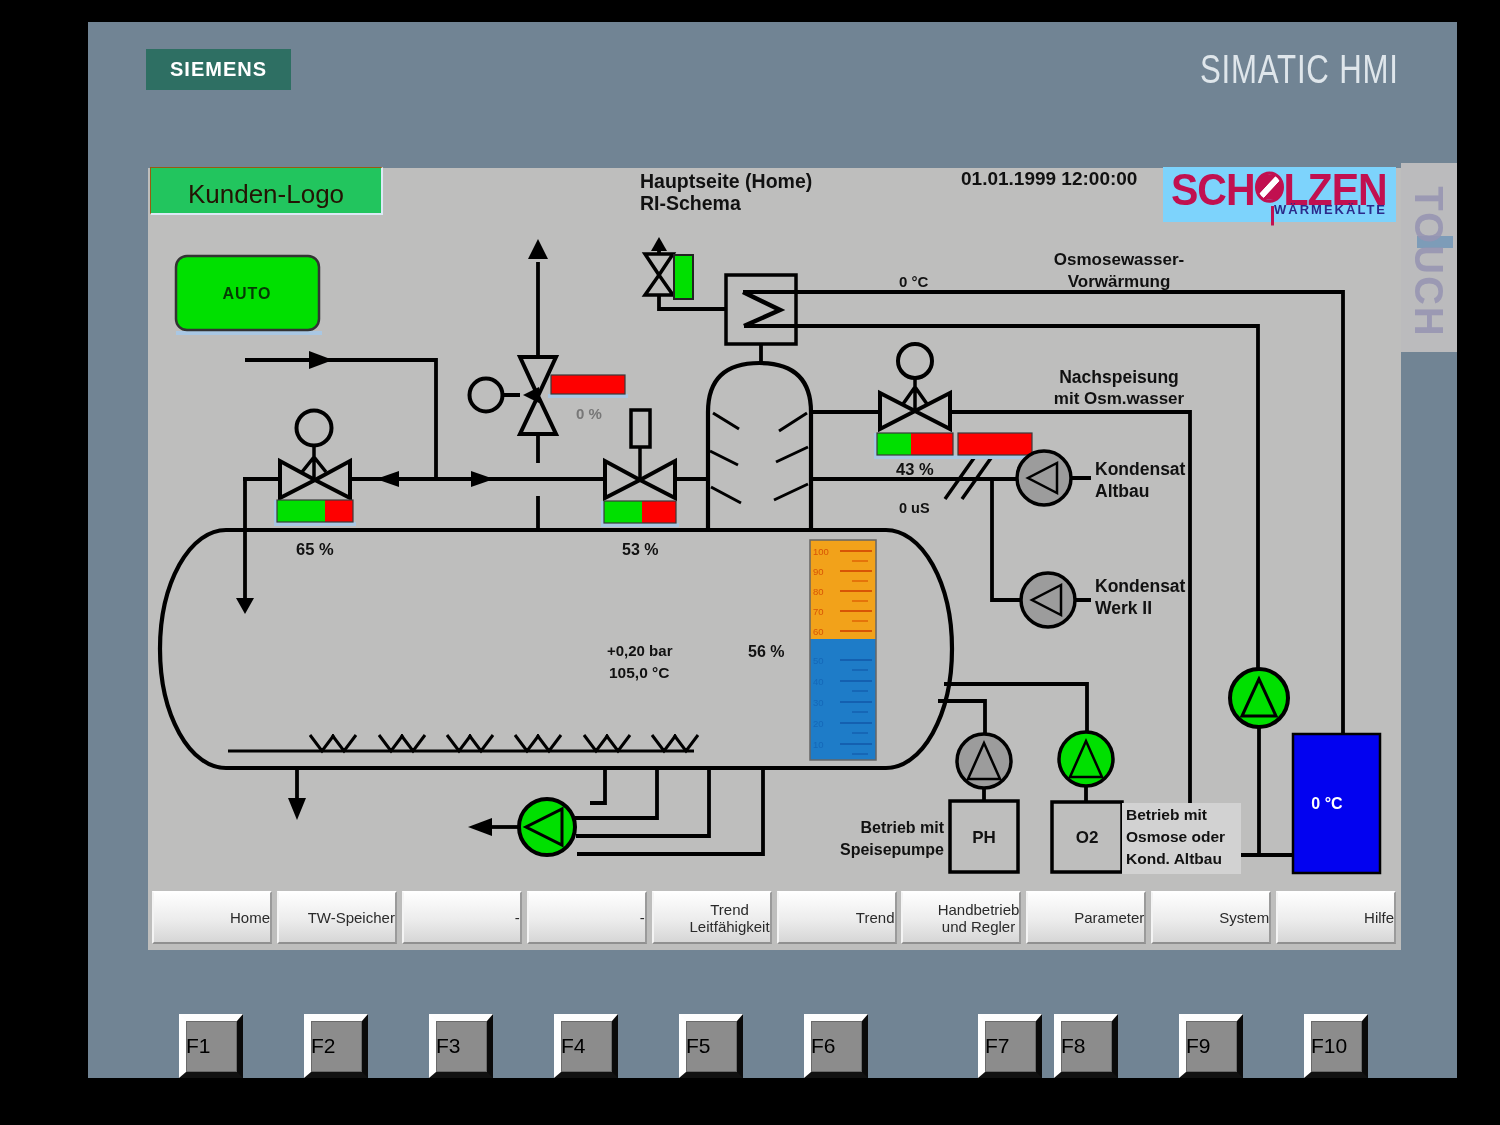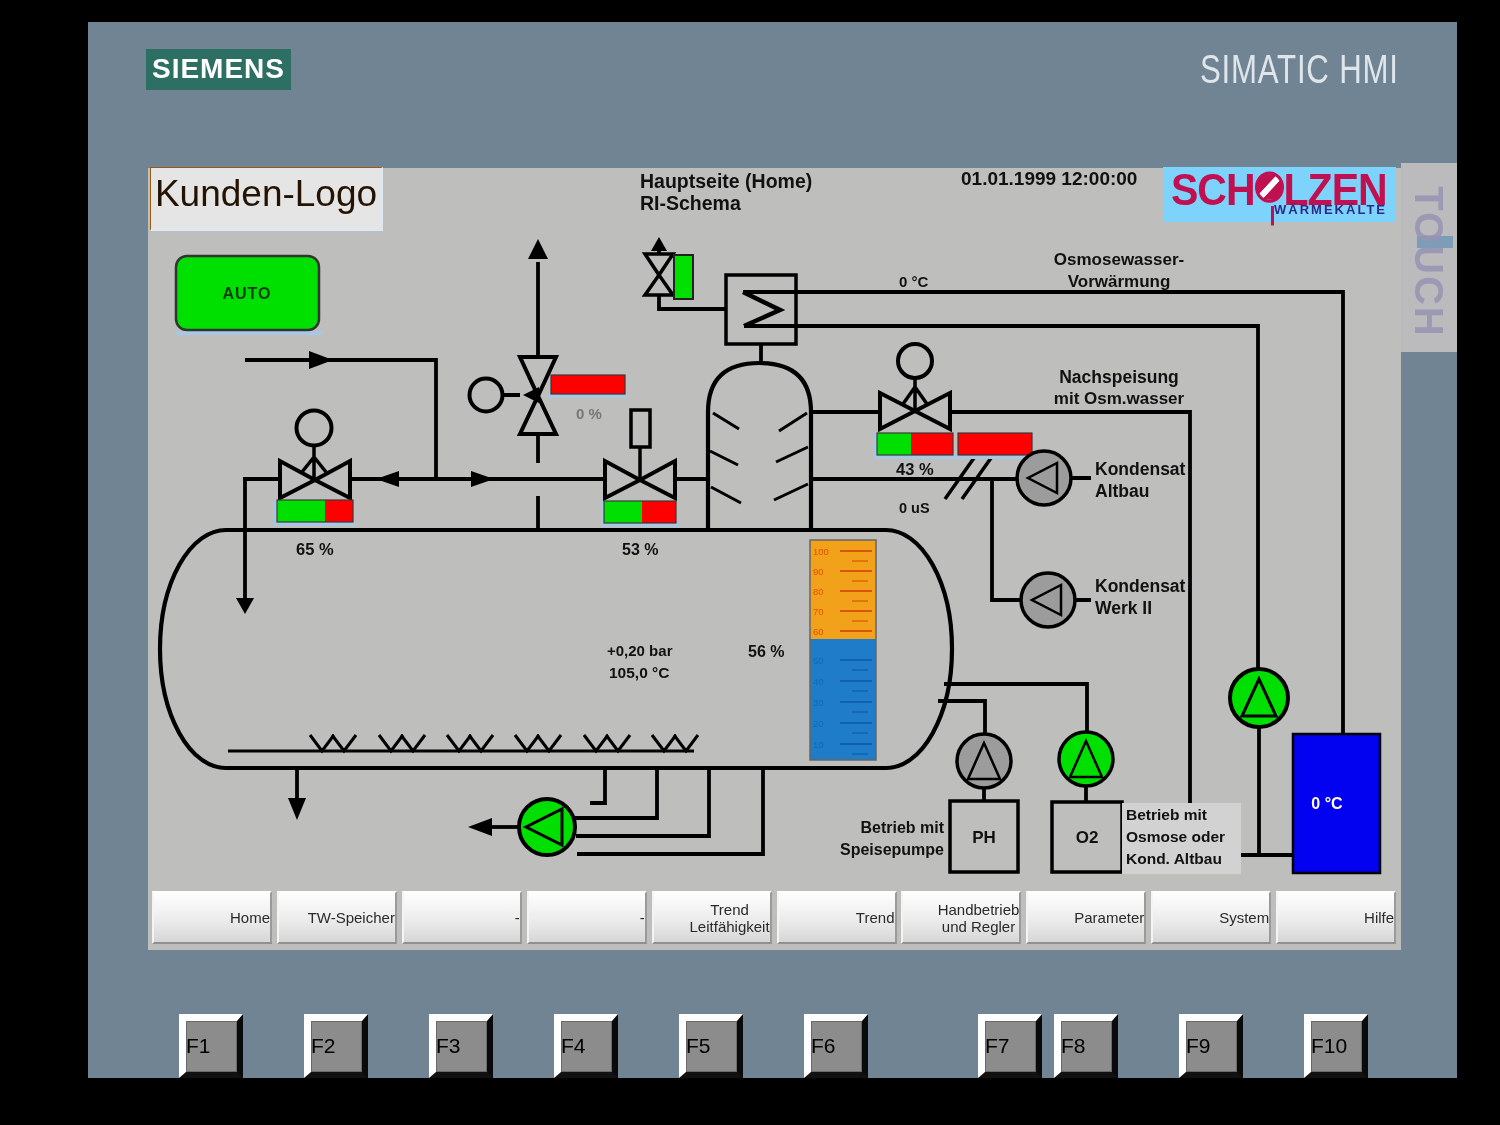--- a/index.html
+++ b/index.html
@@ -1,29 +1,29 @@
 <!DOCTYPE html>
 <html><head><meta charset="utf-8">
 <style>
 html,body{margin:0;padding:0;width:1500px;height:1125px;background:#000;overflow:hidden}
 *{box-sizing:border-box}
 body{font-family:"Liberation Sans",sans-serif;position:relative}
 .abs{position:absolute}
 #bezel{left:88px;top:22px;width:1369px;height:1056px;background:#718494}
 #screen{left:148px;top:168px;width:1253px;height:782px;background:#bebebd}
-#siemens{left:146px;top:49px;width:145px;height:41px;background:#2e6f63;color:#fff;font-weight:bold;font-size:28px;text-align:center;line-height:40px;letter-spacing:1px}
+#siemens{left:146px;top:49px;width:145px;height:41px;background:#2e6f63;color:#fff;font-weight:bold;font-size:20px;text-align:center;line-height:40px;letter-spacing:1px}
 #simatic{left:1200px;top:47px;color:#dfe6eb;font-size:40px;letter-spacing:1px;white-space:nowrap;transform:scaleX(0.78);transform-origin:left top}
 #touchstrip{left:1401px;top:163px;width:56px;height:189px;background:#bbbbbd}
 #touchtxt{left:1338px;top:234px;width:180px;height:56px;transform:rotate(90deg);font-weight:bold;font-size:40px;color:rgba(150,148,178,0.88);letter-spacing:2px;line-height:54px;text-align:center}
 #touchblue{left:1417px;top:236px;width:36px;height:12px;background:#7d9cb8}
 .sch1{position:absolute;left:8px;top:-2px;font-weight:bold;font-size:41px;color:#c11050;letter-spacing:-1px;transform:scaleY(1.08);transform-origin:left top}
 .sch2{position:absolute;right:9px;bottom:5px;font-weight:bold;font-size:13px;color:#2b2b8a;letter-spacing:2px}
 .schO{display:inline-block;width:29px;height:29px;border:3px solid #c11050;border-radius:50%;background:linear-gradient(135deg,#c11050 40%,#fff 42%,#fff 58%,#c11050 60%);vertical-align:2px;position:relative}
 .schN{position:absolute;left:13px;top:29px;width:3px;height:18px;background:#c11050}
-#kunden{left:150px;top:167px;width:233px;height:64px;background:#e5e5e5;border:1px solid #9a5a10;border-right:2px solid #dce9f5;border-bottom:2px solid #dce9f5;color:#241303;font-size:37px;text-align:center;line-height:52px}
+#kunden{left:150px;top:167px;width:233px;height:48px;background:#22c55e;border:1px solid #9a5a10;border-right:2px solid #dce9f5;border-bottom:2px solid #dce9f5;color:#241303;font-size:26px;text-align:center;line-height:52px}
 #titles{left:640px;top:170px;width:260px;font-weight:bold;font-size:19.5px;color:#111;line-height:22px}
 #datetime{left:961px;top:168px;font-weight:bold;font-size:19px;color:#111;white-space:nowrap}
 #scholzen{left:1163px;top:167px;width:233px;height:55px;background:#7dd3fc}
 .skey{top:891px;width:120px;height:53px;background:linear-gradient(180deg,#fefefe 0%,#ececec 55%,#d6d6d6 100%);border-top:2px solid #fff;border-left:2px solid #f4f4f4;border-right:2px solid #9a9a9a;border-bottom:2px solid #909090;color:#2a2a2a;font-size:15px;text-align:center;display:flex;align-items:center;justify-content:flex-end;line-height:17px}
 .fkey{top:1014px;width:64px;height:64px;background:#8c8c8c;border-left:7px solid #fff;border-top:7px solid #fdfdfd;border-right:6px solid #0a0a0a;border-bottom:6px solid #111;color:#000;font-size:21px;text-align:left;line-height:49px;box-shadow:inset 0 0 0 1px #6a6a6a}
 </style></head>
 <body>
 <div class="abs" id="bezel"></div>
 <div class="abs" id="screen"></div>
 <div class="abs" id="siemens">SIEMENS</div>

